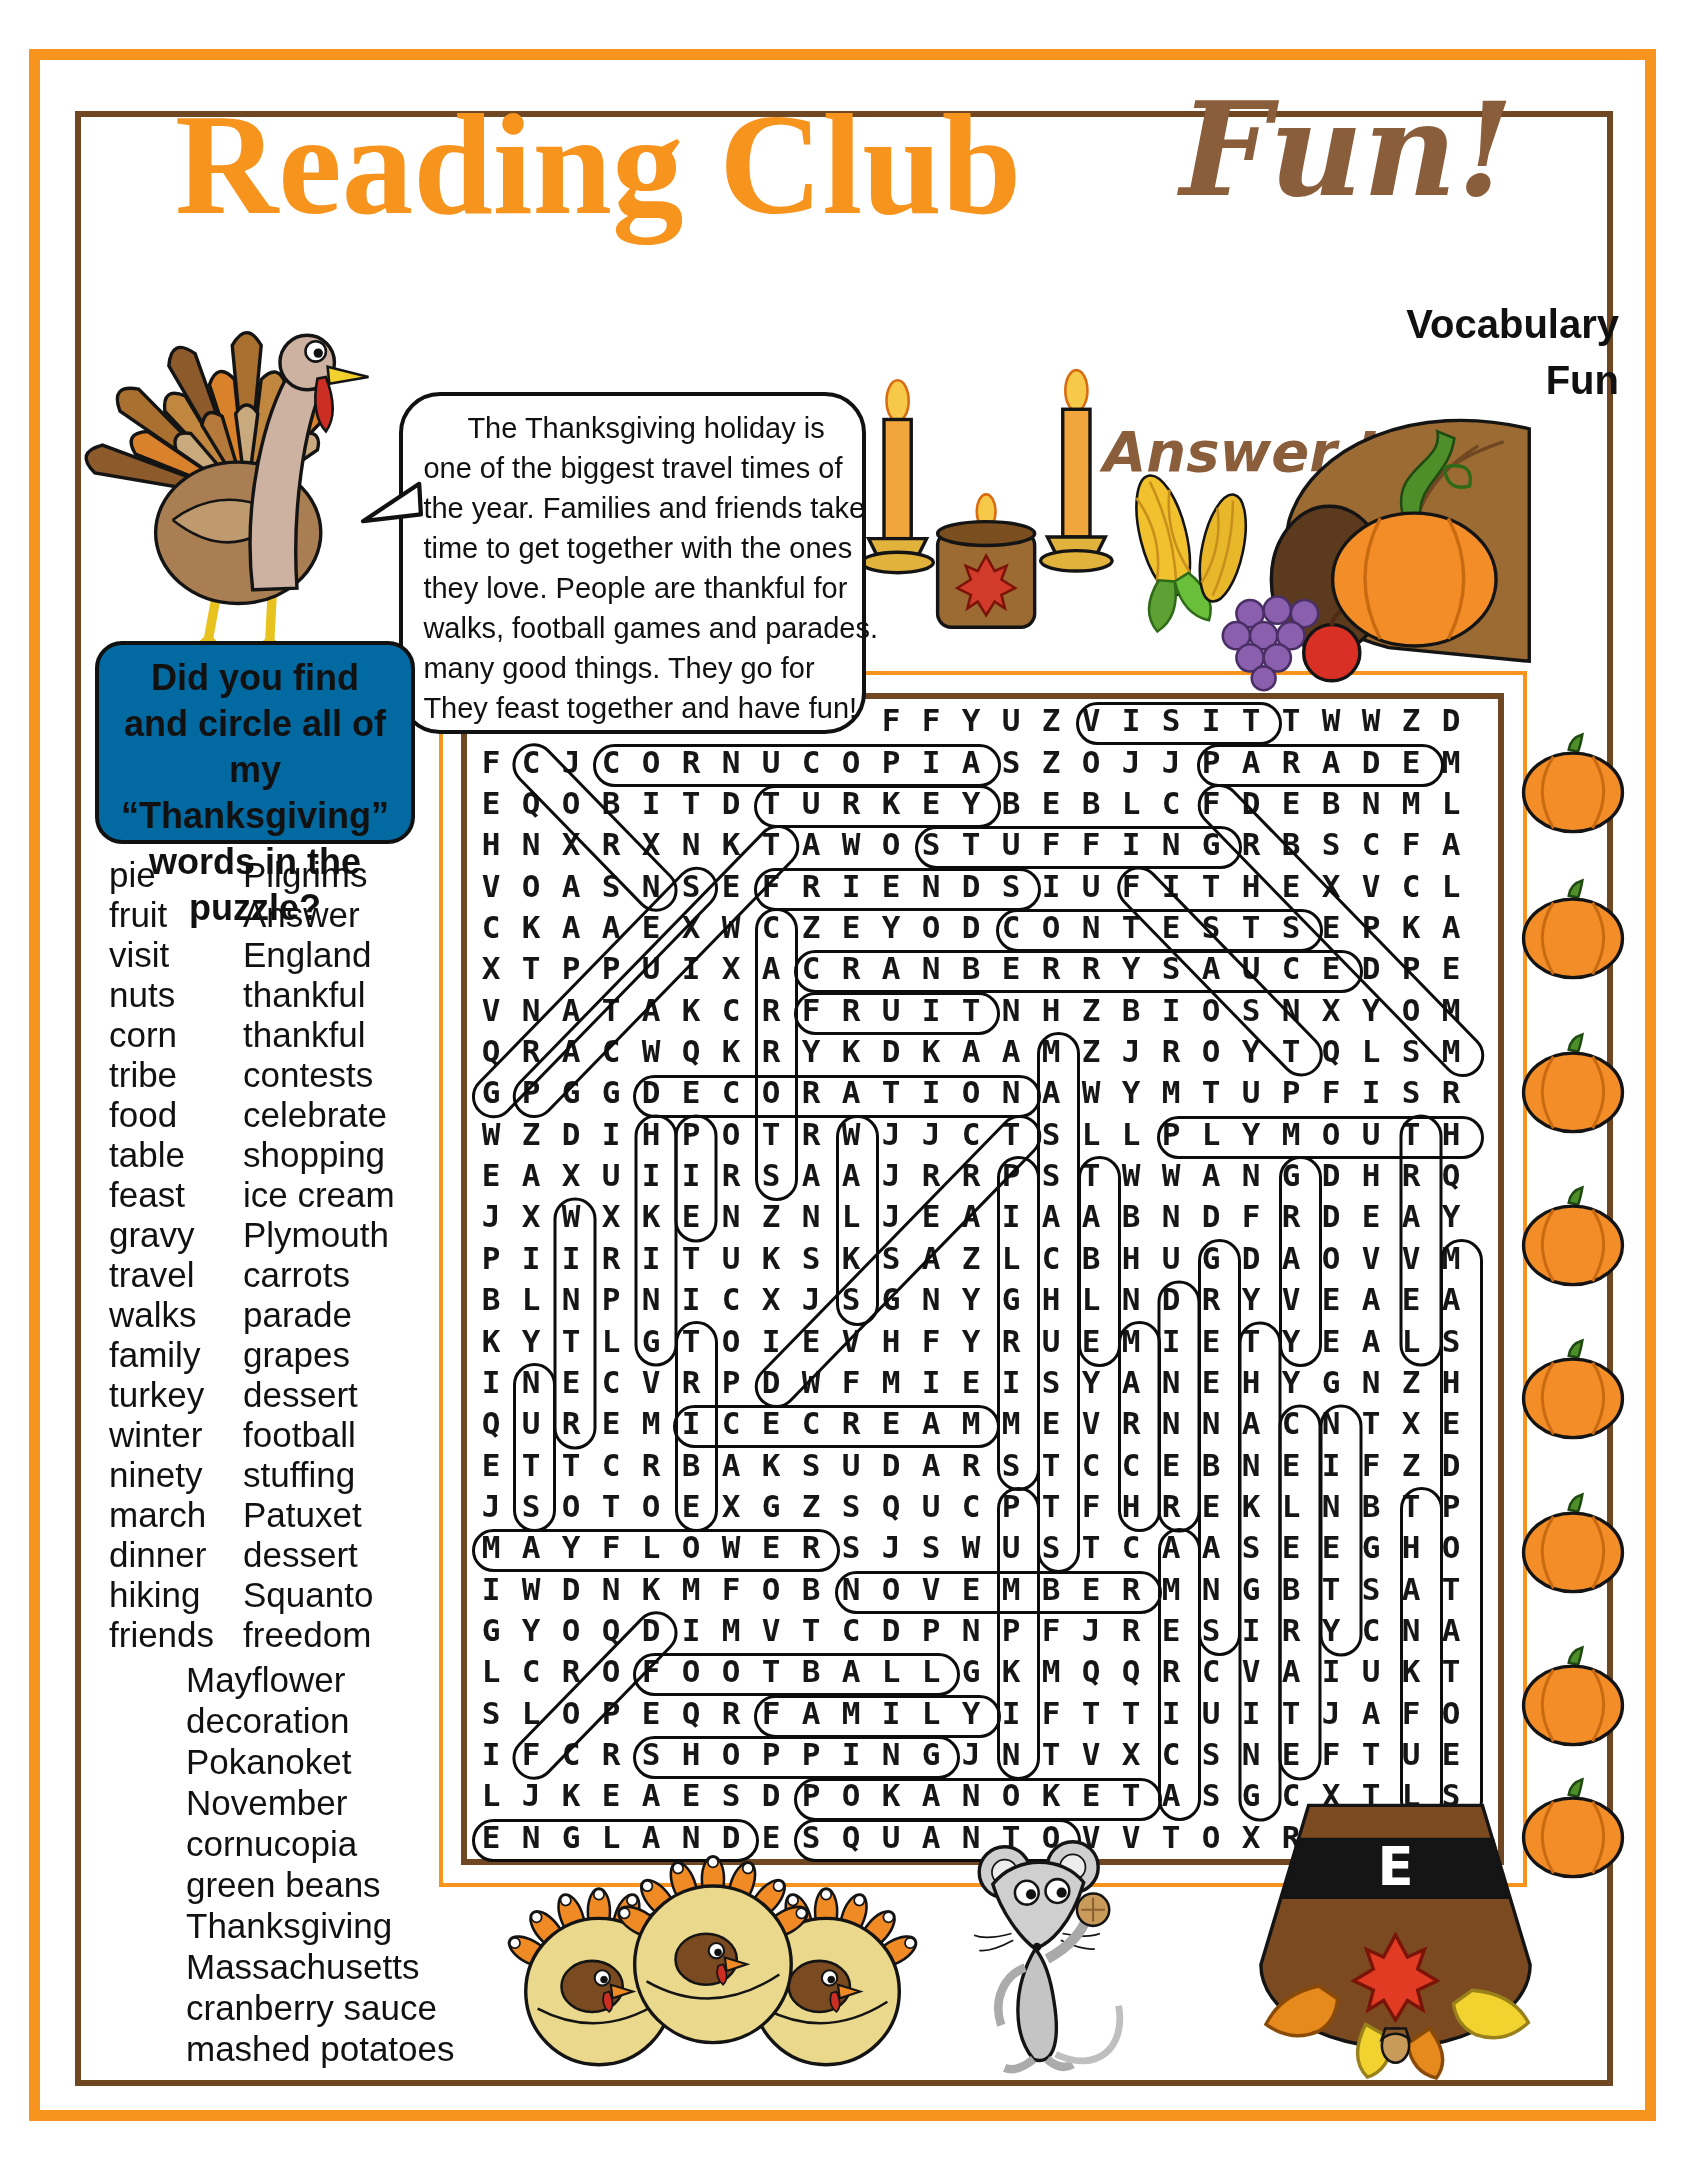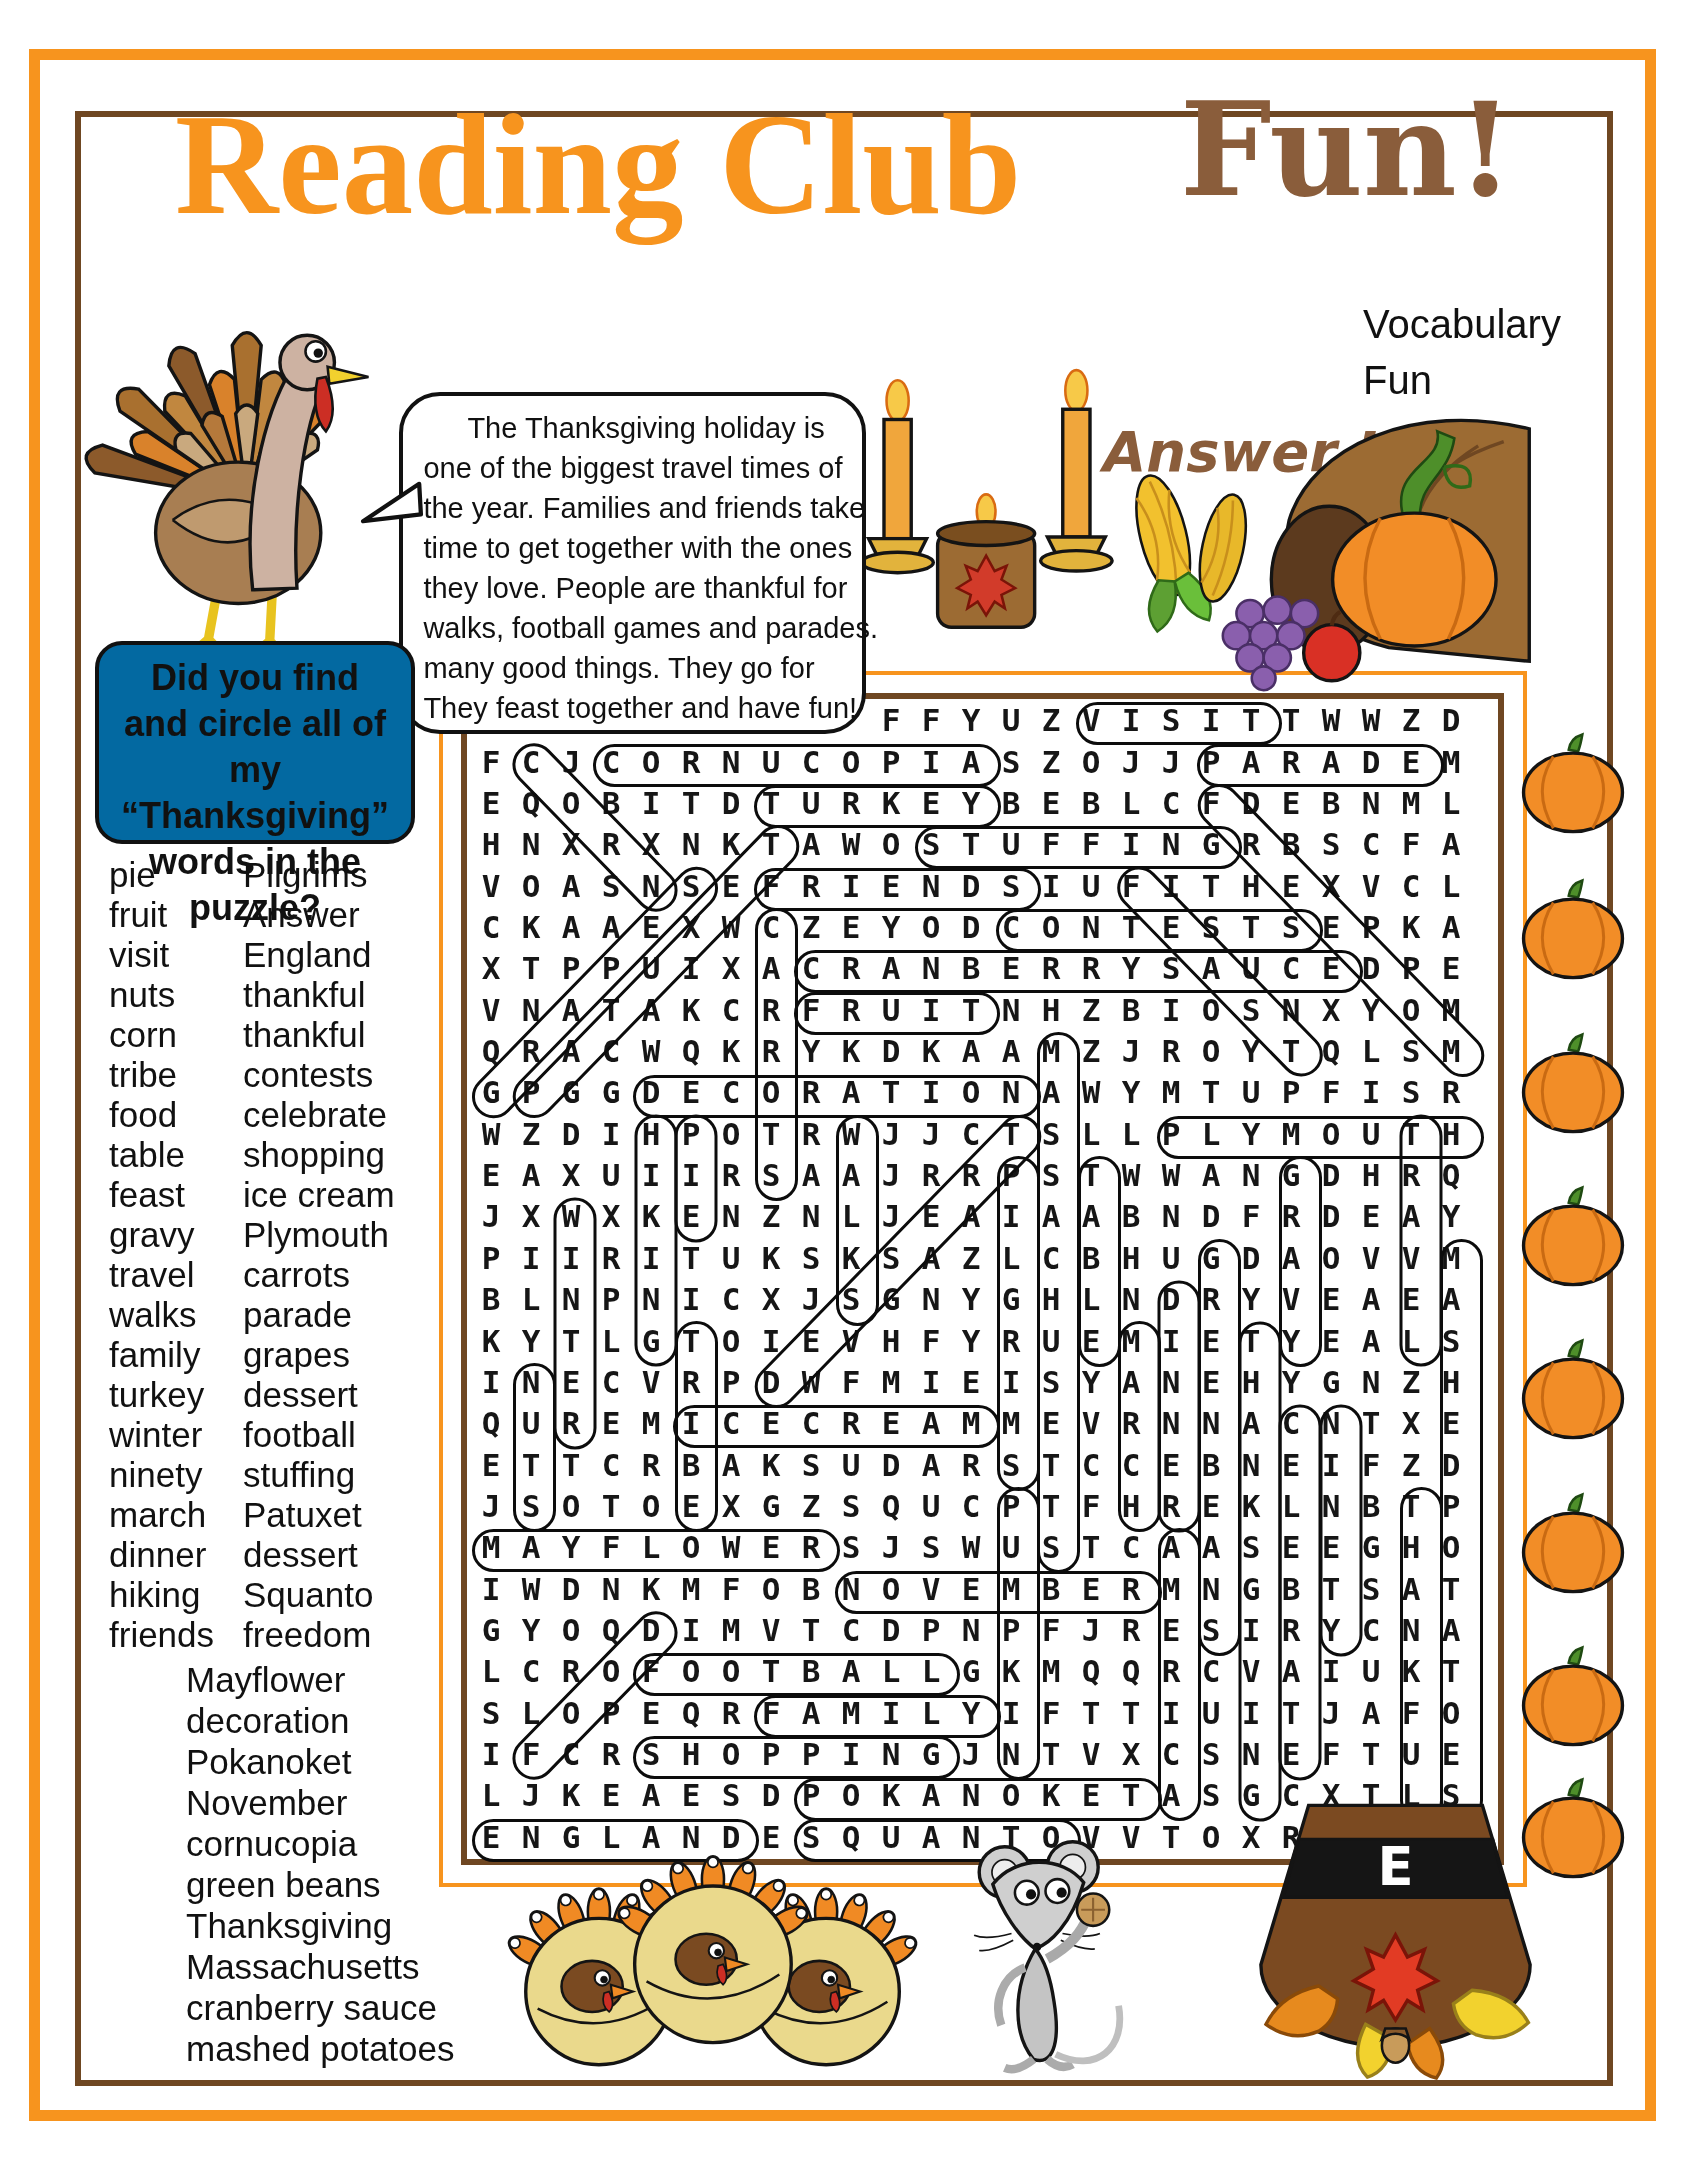--- a/index.html
+++ b/index.html
@@ -5,24 +5,24 @@
   html,body{margin:0;padding:0;background:#fff;}
   #page{position:relative;width:1685px;height:2181px;background:#fff;overflow:hidden;
         font-family:"Liberation Sans",sans-serif;color:#111;}
   .abs{position:absolute;}
   
   .frame{position:absolute;border-style:solid;border-color:#F7941E;background:transparent;z-index:1;}
   .frame.orange{left:29px;top:49px;right:29px;bottom:60px;border-width:11px;}
   .frame.brown {left:75px;top:111px;right:72px;bottom:95px;border-width:6.8px;border-color:#6F4722;}
   
   .title-main{font-family:"Liberation Serif",serif;font-weight:bold;font-size:143px;color:#F7941E;line-height:1;}
-  .title-fun{font-family:"DejaVu Serif",serif;font-weight:bold;font-size:129px;color:#8A5D3B;line-height:1;}
+  .title-fun{font-family:"DejaVu Serif",serif;font-weight:bold;font-style:italic;font-size:129px;color:#8A5D3B;line-height:1;}
   .byline{font-size:35px;color:#111;}
   .subtitle{font-family:"Liberation Serif",serif;font-weight:bold;font-size:83px;letter-spacing:2.6px;text-align:center;}
-  .vocab{font-size:40px;font-weight:normal;text-align:left;line-height:1.4;}
+  .vocab{font-size:40px;font-weight:bold;text-align:right;line-height:1.4;}
   .answerkey{font-family:"DejaVu Sans",sans-serif;font-weight:bold;font-style:italic;font-size:56px;color:#8A5D3B;}
   
   .bubble{left:399px;top:392px;width:467px;height:342px;background:#fff;border:4.3px solid #111;
           border-radius:41px;z-index:9;padding:12px 17px 0 20.4px;box-sizing:border-box;}
   .bubble .line{font-size:29px;line-height:40px;white-space:nowrap;}
   .bubble .line:first-child{text-indent:44px;}
   
   .qbox{left:95px;top:641px;width:320px;height:203px;background:#0369a1;border:4.3px solid #111;
         border-radius:27px;z-index:9;box-sizing:border-box;padding-top:10.2px;}
   .qbox .line{font-size:36px;font-weight:bold;text-align:center;line-height:46px;}

